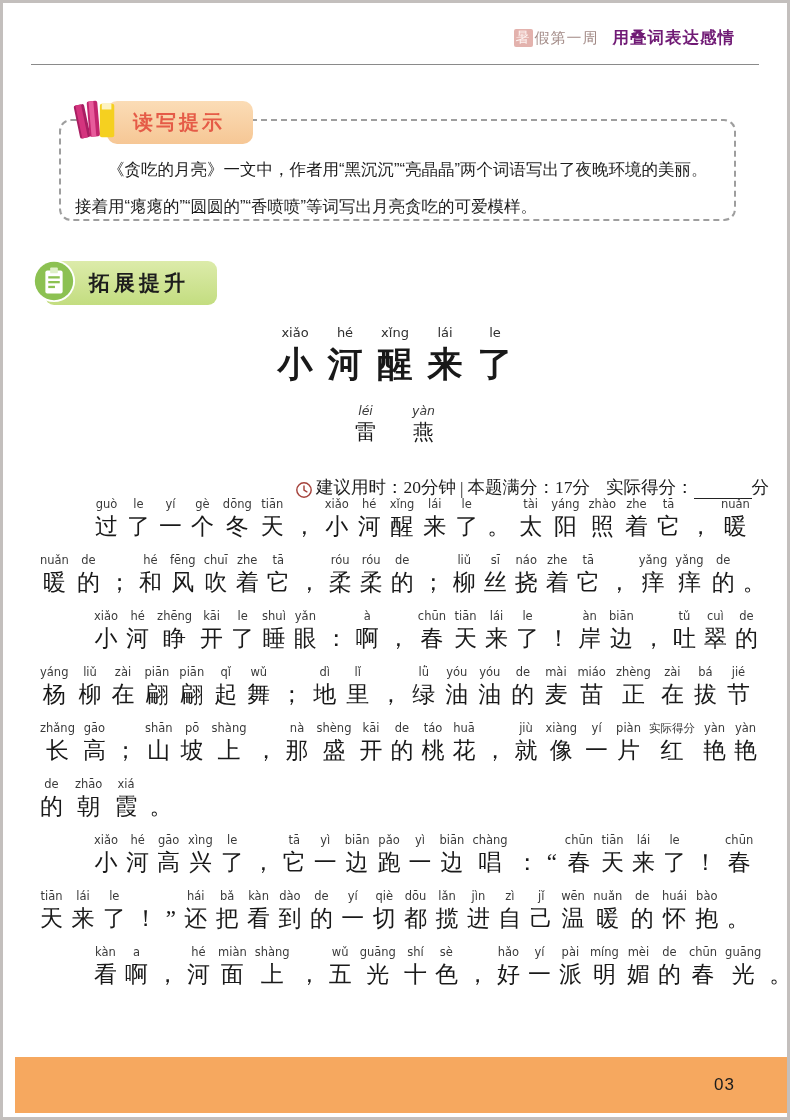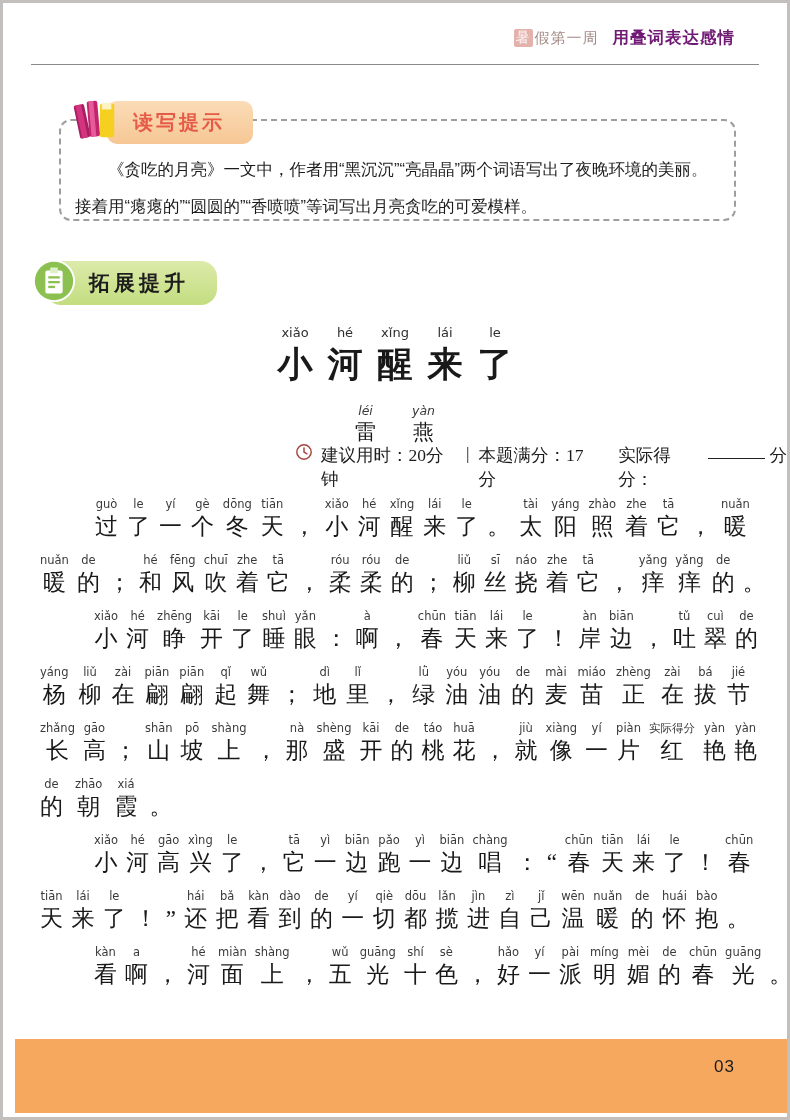--- a/index.html
+++ b/index.html
@@ -24,53 +24,53 @@
             color:var(--tip_red,#e55b47);font-size:20px;font-weight:bold;letter-spacing:3px;
             padding:8px 28px 8px 26px;border-radius:10px;}
   .tip-text{padding:30px 14px 0 14px;font-size:16.5px;color:#1c1c1c;line-height:37px;}
   .tip-line{white-space:nowrap;}
   .tip-line.first{text-indent:2em;}
 
   
   .section-label{position:absolute;top:255px;left:28px;display:flex;align-items:center;}
   .clipboard-icon{position:relative;z-index:2;margin-right:-32px;}
   .section-pill{background:linear-gradient(180deg,#dcebaa,#c3dd80);color:#1d1d1d;font-size:21px;
-                font-weight:bold;letter-spacing:4px;padding:8px 28px 8px 44px;border-radius:16px;}
+                font-weight:bold;letter-spacing:4px;padding:8px 28px 8px 44px;border-radius:9px;}
 
   
   .cell{display:flex;flex-direction:column;align-items:center;}
   .pin{font-family:"DejaVu Sans",sans-serif;font-size:11.5px;color:#3a3a3a;height:16px;
        white-space:nowrap;line-height:15px;}
   .han{font-family:"Liberation Serif","DejaVu Serif",serif;font-size:23px;color:#191919;line-height:27px;}
 
   .title-row{position:absolute;top:322px;left:0;right:0;display:flex;justify-content:center;gap:15px;}
   .title-row .pin{font-size:13px;height:20px;color:#2e2e2e;}
   .title-row .han{font-size:35px;font-weight:bold;line-height:40px;}
 
   .author-row{position:absolute;top:400px;left:0;right:0;display:flex;justify-content:center;gap:36px;}
   .author-row .pin{font-size:12.5px;height:17px;font-style:italic;}
   .author-row .han{font-size:21px;line-height:24px;}
 
-  .info-row{position:absolute;top:440px;left:292px;display:flex;align-items:flex-start;gap:5px;
+  .info-row{position:absolute;top:472px;left:292px;display:flex;align-items:flex-end;
             font-family:"Liberation Serif","DejaVu Serif",serif;font-size:17.5px;color:#1d1d1d;}
   .clock-icon{margin-right:3px;display:flex;}
   .info-sep{margin:0 4px;color:#1d1d1d;}
   .info-actual{margin-left:16px;}
   .score-blank{display:inline-block;width:58px;height:15px;border-bottom:1.6px solid #222;}
 
   
   .passage{position:absolute;top:494px;left:37px;right:37px;}
   .pline{display:flex;align-items:flex-end;margin-bottom:13px;}
   .pline.justify{justify-content:space-between;gap:8px;}
   .pline:not(.justify) .cell{margin-right:12px;}
   .pline.para{margin-top:4px;}
   .ind{width:46px;flex:0 0 46px;}
 
   
-  .footer{position:absolute;left:12px;right:0;bottom:4px;height:74px;
+  .footer{position:absolute;left:12px;right:0;bottom:4px;height:56px;
           background:var(--footer_orange,#f6a85f);}
   .pageno{position:absolute;right:52px;top:18px;font-size:17px;color:#1c1c1c;letter-spacing:1px;}
 </style>
 </head>
 <body>
 
 <div class="page">
 
   <div class="header">
     <span class="week">

